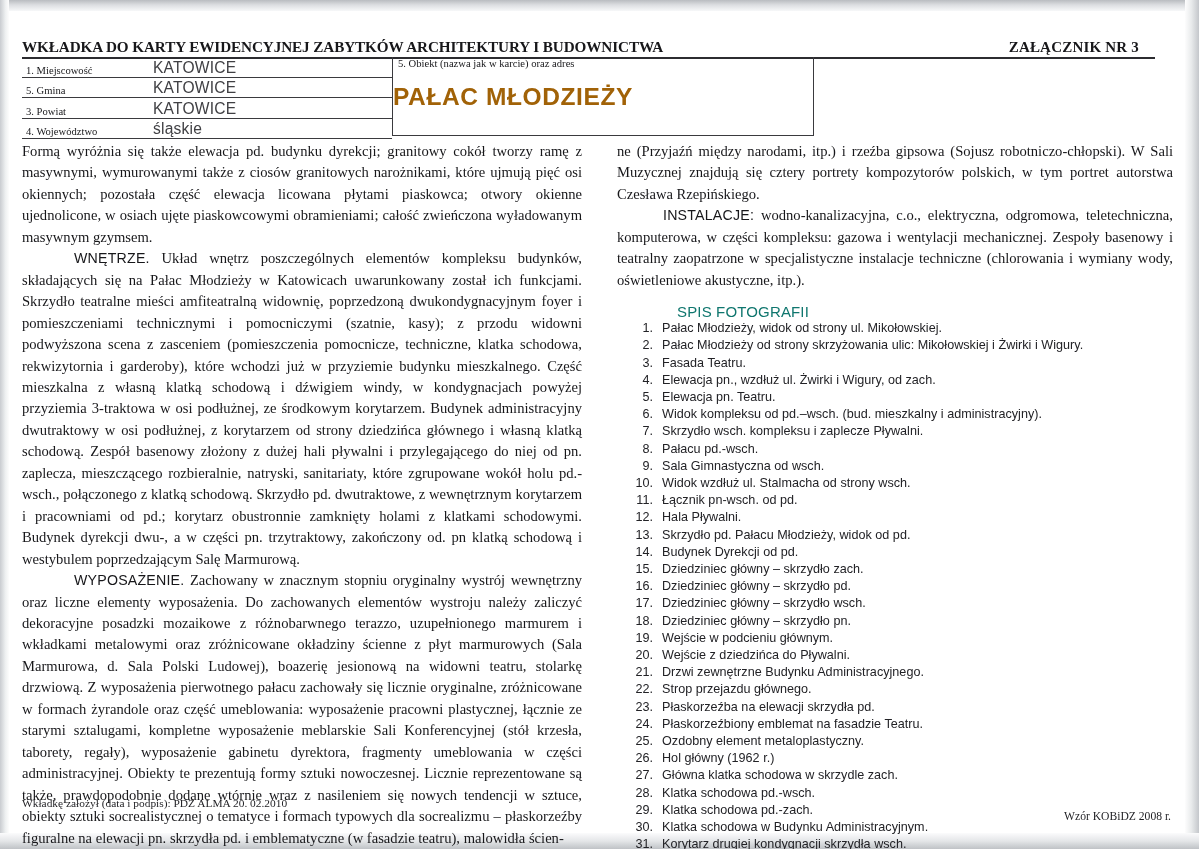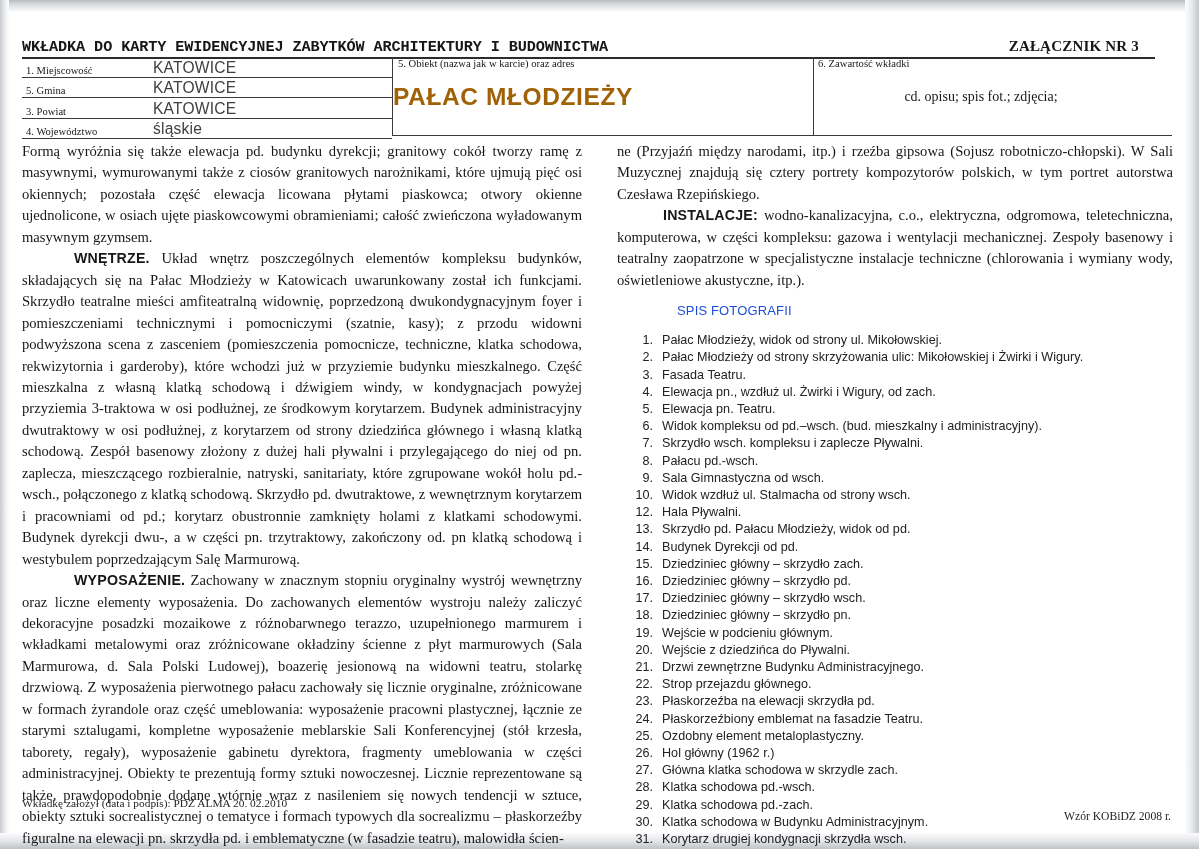--- a/index.html
+++ b/index.html
@@ -46,21 +46,21 @@
     left: 22px;
     top: 38px;
     width: 1133px;
     border-bottom: 2.2px solid #2c2c30;
     padding-bottom: 1px;
     display: flex;
     justify-content: space-between;
     align-items: baseline;
   }
   .doc-title {
-    font-family: Liberation Mono, monospace;
+    font-family: Liberation Serif, serif;
     font-weight: bold;
     font-size: 15.2px;
     letter-spacing: -0.1px;
     white-space: nowrap;
   }
   .doc-annex {
     font-family: "Liberation Serif", serif;
     font-weight: bold;
     font-size: 15px;
     letter-spacing: 0.2px;
@@ -173,31 +173,31 @@
     text-justify: inter-word;
     margin: 0;
     hyphens: manual;
   }
   .body-par + .body-par { margin-top: 0px; }
   .indent { text-indent: 52px; }
   .indent-sm { text-indent: 46px; }
   .caps-head {
     font-family: "Liberation Sans", sans-serif;
     font-size: 14.2px;
-    font-weight: 700;
+    font-weight: 400;
     letter-spacing: 0.2px;
   }
 
   
   .photos-title {
     font-family: "Liberation Sans", sans-serif;
-    font-size: 13px;
-    margin: 12px 0 14px 60px;
+    font-size: 15px;
+    margin: 12px 0 0 60px;
     letter-spacing: 0.15px;
-    color: #1d4ed8;
+    color: #0f766e;
   }
   .photo-list {
     margin: 0;
     padding: 0;
     list-style: none;
   }
   .photo-item {
     display: flex;
     font-family: "Liberation Sans", sans-serif;
     font-size: 12.6px;
@@ -270,24 +270,20 @@
         <span class="hdr-label">4. Województwo</span>
         <span class="hdr-value">śląskie</span>
       </div>
     </div>
 
     <div class="hdr-mid">
       <div class="hdr-mid-label">5. Obiekt (nazwa jak w karcie) oraz adres</div>
       <div class="hdr-object-name">PAŁAC MŁODZIEŻY</div>
     </div>
 
-    <div class="hdr-right">
-      <div class="hdr-right-label">6. Zawartość wkładki</div>
-      <div class="hdr-content-value">cd. opisu; spis fot.; zdjęcia;</div>
-    </div>
 
   </div>
 
   <div class="col-left">
     <p class="body-par">Formą wyróżnia się także elewacja pd. budynku dyrekcji; granitowy cokół tworzy ramę z masywnymi, wymurowanymi także z ciosów granitowych narożnikami, które ujmują pięć osi okiennych; pozostała część elewacja licowana płytami piaskowca; otwory okienne ujednolicone, w osiach ujęte piaskowcowymi obramieniami; całość zwieńczona wyładowanym masywnym gzymsem.</p>
     <p class="body-par indent"><span class="caps-head">WNĘTRZE.</span><span> Układ wnętrz poszczególnych elementów kompleksu budynków, składających się na Pałac Młodzieży w Katowicach uwarunkowany został ich funkcjami. Skrzydło teatralne mieści amfiteatralną widownię, poprzedzoną dwukondygnacyjnym foyer i pomieszczeniami technicznymi i pomocniczymi (szatnie, kasy); z przodu widowni podwyższona scena z zasceniem (pomieszczenia pomocnicze, techniczne, klatka schodowa, rekwizytornia i garderoby), które wchodzi już w przyziemie budynku mieszkalnego. Część mieszkalna z własną klatką schodową i dźwigiem windy, w kondygnacjach powyżej przyziemia 3-traktowa w osi podłużnej, ze środkowym korytarzem.   Budynek administracyjny dwutraktowy w osi podłużnej, z korytarzem od strony dziedzińca głównego i własną klatką schodową. Zespół basenowy złożony z dużej hali pływalni i przylegającego do niej od pn. zaplecza, mieszczącego rozbieralnie, natryski, sanitariaty, które zgrupowane wokół holu pd.-wsch., połączonego z klatką schodową. Skrzydło pd. dwutraktowe, z wewnętrznym korytarzem i pracowniami od pd.; korytarz obustronnie zamknięty holami z klatkami schodowymi. Budynek dyrekcji dwu-, a w części pn. trzytraktowy, zakończony od. pn klatką schodową i westybulem poprzedzającym Salę Marmurową.</span></p>
     <p class="body-par indent"><span class="caps-head">WYPOSAŻENIE.</span><span> Zachowany w znacznym stopniu oryginalny wystrój wewnętrzny oraz liczne elementy wyposażenia. Do zachowanych elementów wystroju należy zaliczyć dekoracyjne posadzki mozaikowe z różnobarwnego terazzo, uzupełnionego marmurem i wkładkami metalowymi oraz zróżnicowane okładziny ścienne z płyt marmurowych (Sala Marmurowa, d. Sala Polski Ludowej), boazerię jesionową na widowni teatru, stolarkę drzwiową. Z wyposażenia pierwotnego pałacu zachowały się licznie oryginalne, zróżnicowane w formach żyrandole oraz część umeblowania: wyposażenie pracowni plastycznej, łącznie ze starymi sztalugami, kompletne wyposażenie meblarskie Sali Konferencyjnej (stół krzesła, taborety, regały), wyposażenie gabinetu dyrektora, fragmenty umeblowania w części administracyjnej. Obiekty te prezentują formy sztuki nowoczesnej. Licznie reprezentowane są także, prawdopodobnie dodane wtórnie wraz z nasileniem się nowych tendencji w sztuce, obiekty sztuki socrealistycznej o tematyce i formach typowych dla socrealizmu – płaskorzeźby figuralne na elewacji pn. skrzydła pd. i emblematyczne (w fasadzie teatru), malowidła ścien-</span></p>
   </div>
 
   <div class="col-right">
@@ -330,20 +326,24 @@
         </li>
         <li class="photo-item">
           <span class="photo-num">9.</span>
           <span class="photo-text">Sala Gimnastyczna od wsch.</span>
         </li>
         <li class="photo-item">
           <span class="photo-num">10.</span>
           <span class="photo-text">Widok wzdłuż ul. Stalmacha od strony wsch.</span>
         </li>
         <li class="photo-item">
+          <span class="photo-num">11.</span>
+          <span class="photo-text">Łącznik pn-wsch. od pd.</span>
+        </li>
+        <li class="photo-item">
           <span class="photo-num">12.</span>
           <span class="photo-text">Hala Pływalni.</span>
         </li>
         <li class="photo-item">
           <span class="photo-num">13.</span>
           <span class="photo-text">Skrzydło pd. Pałacu Młodzieży, widok od pd.</span>
         </li>
         <li class="photo-item">
           <span class="photo-num">14.</span>
           <span class="photo-text">Budynek Dyrekcji od pd.</span>

